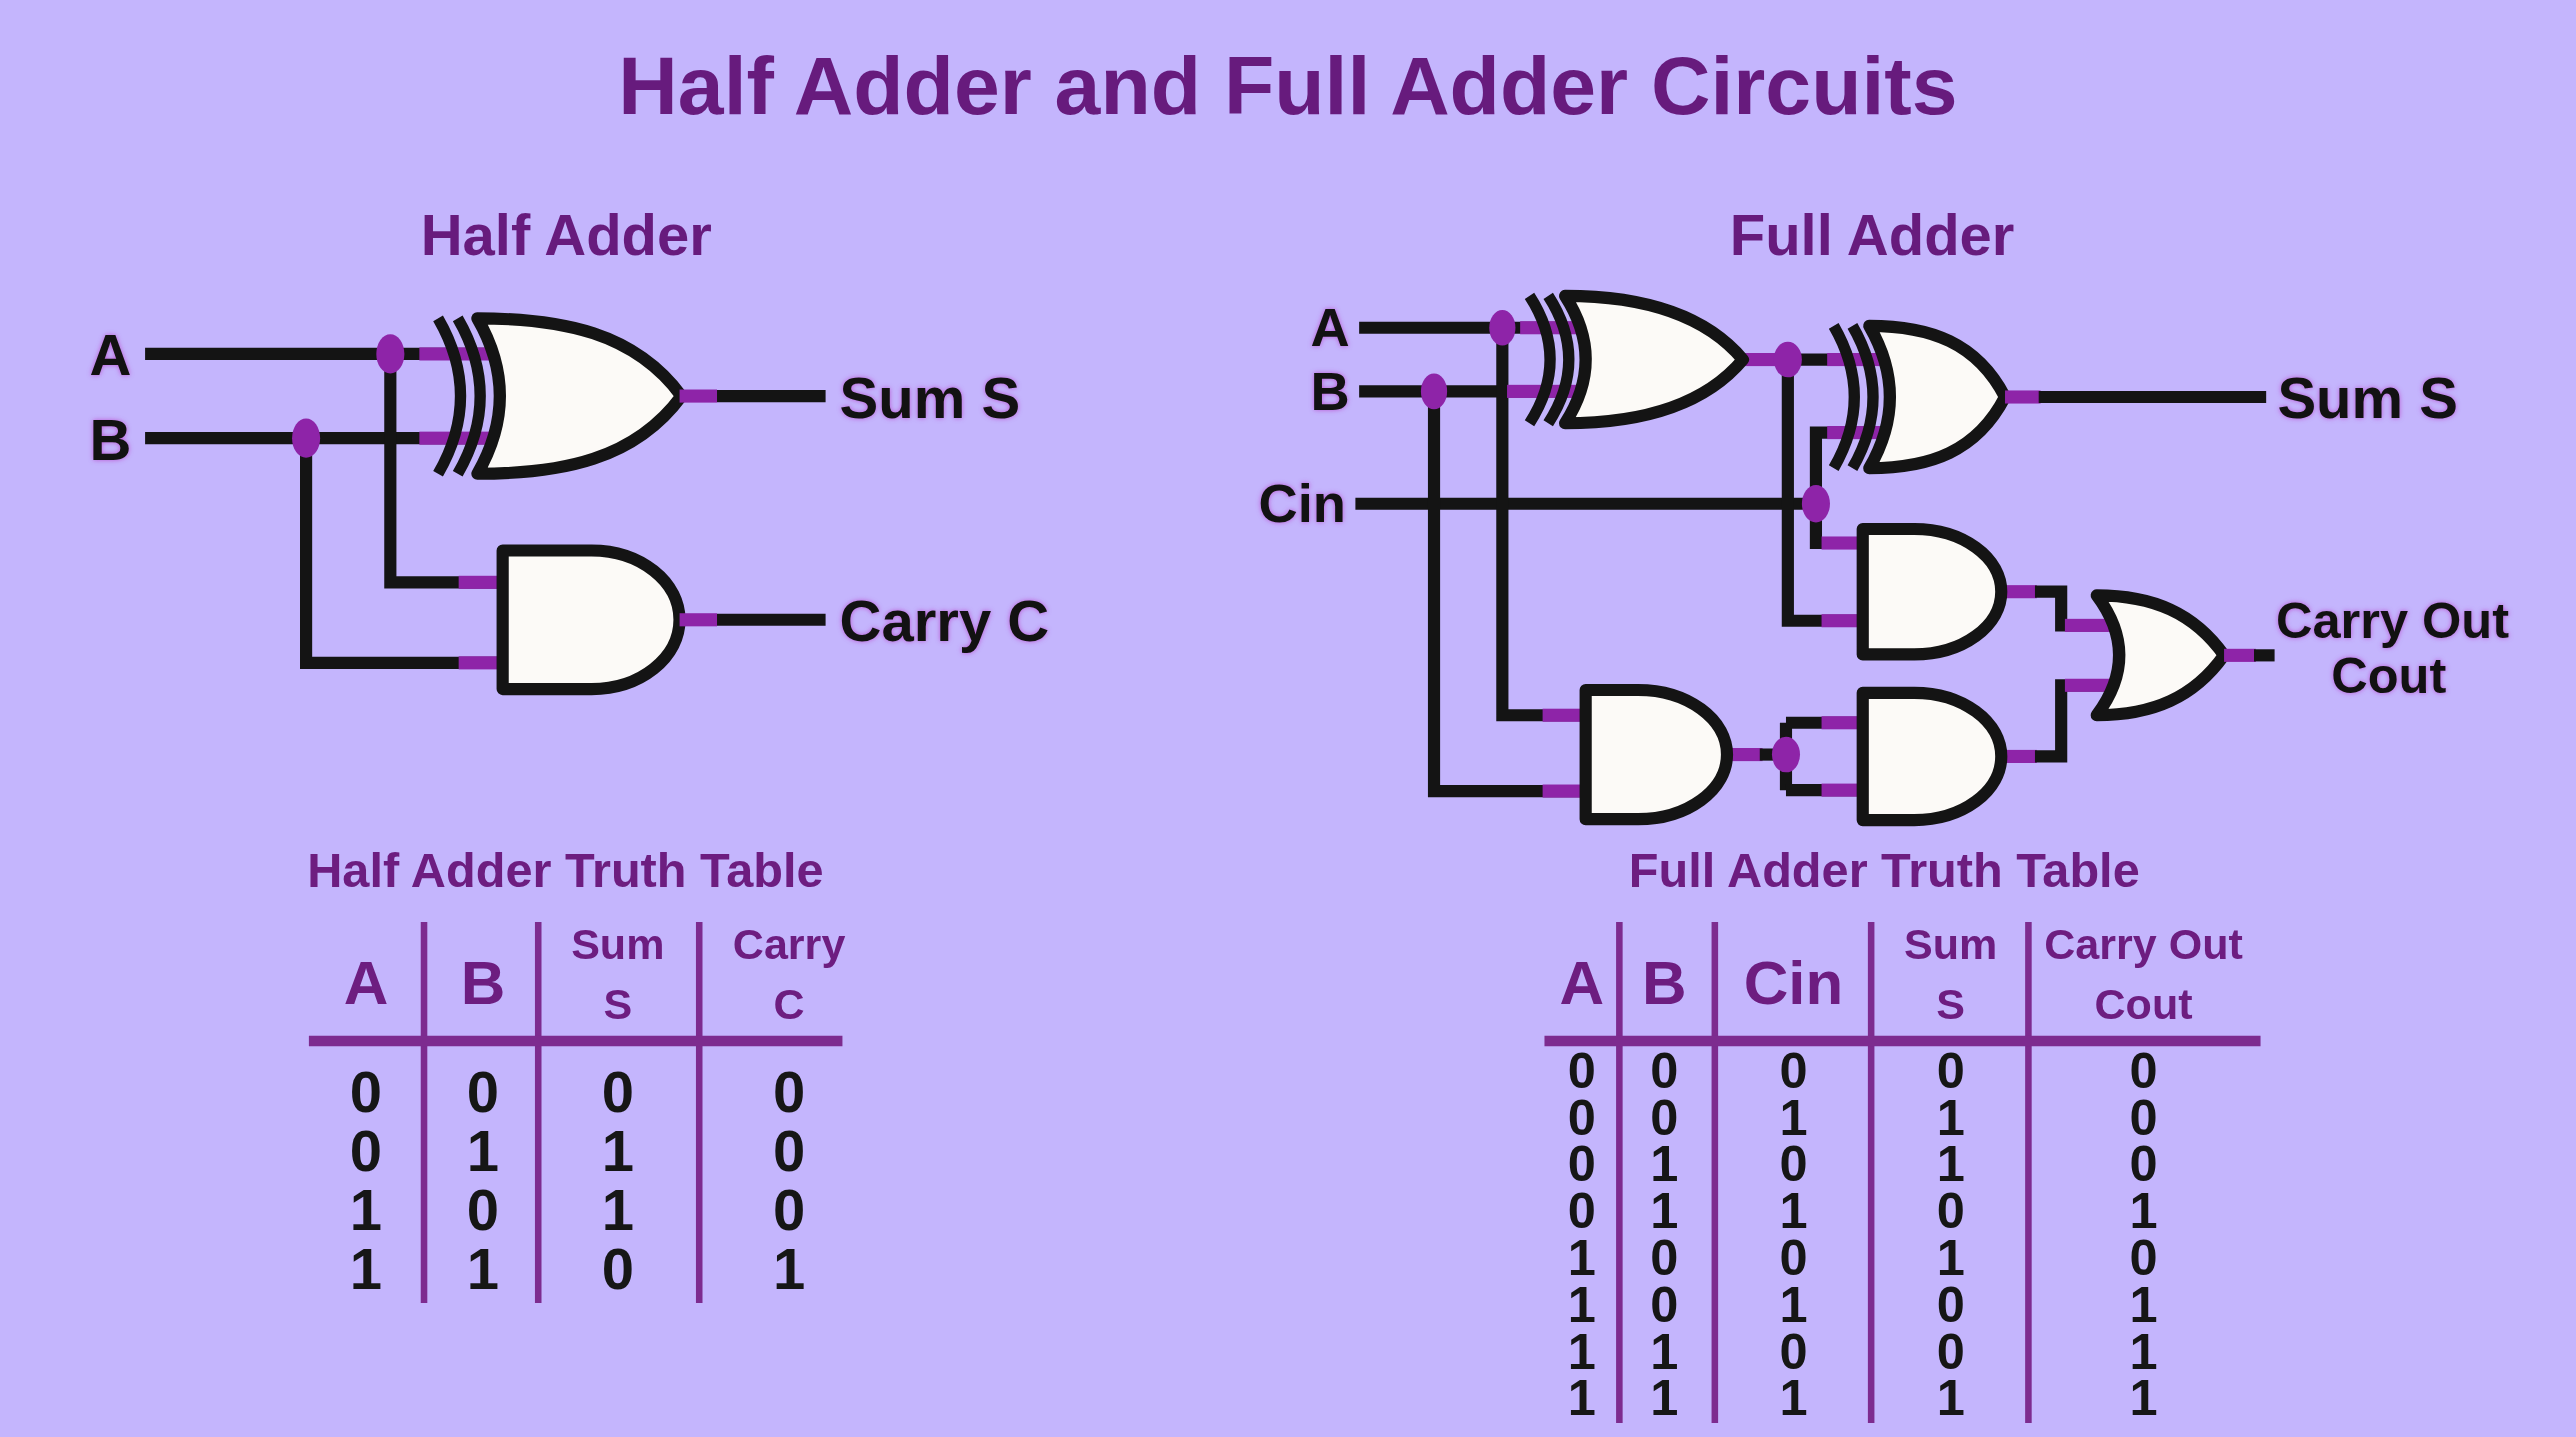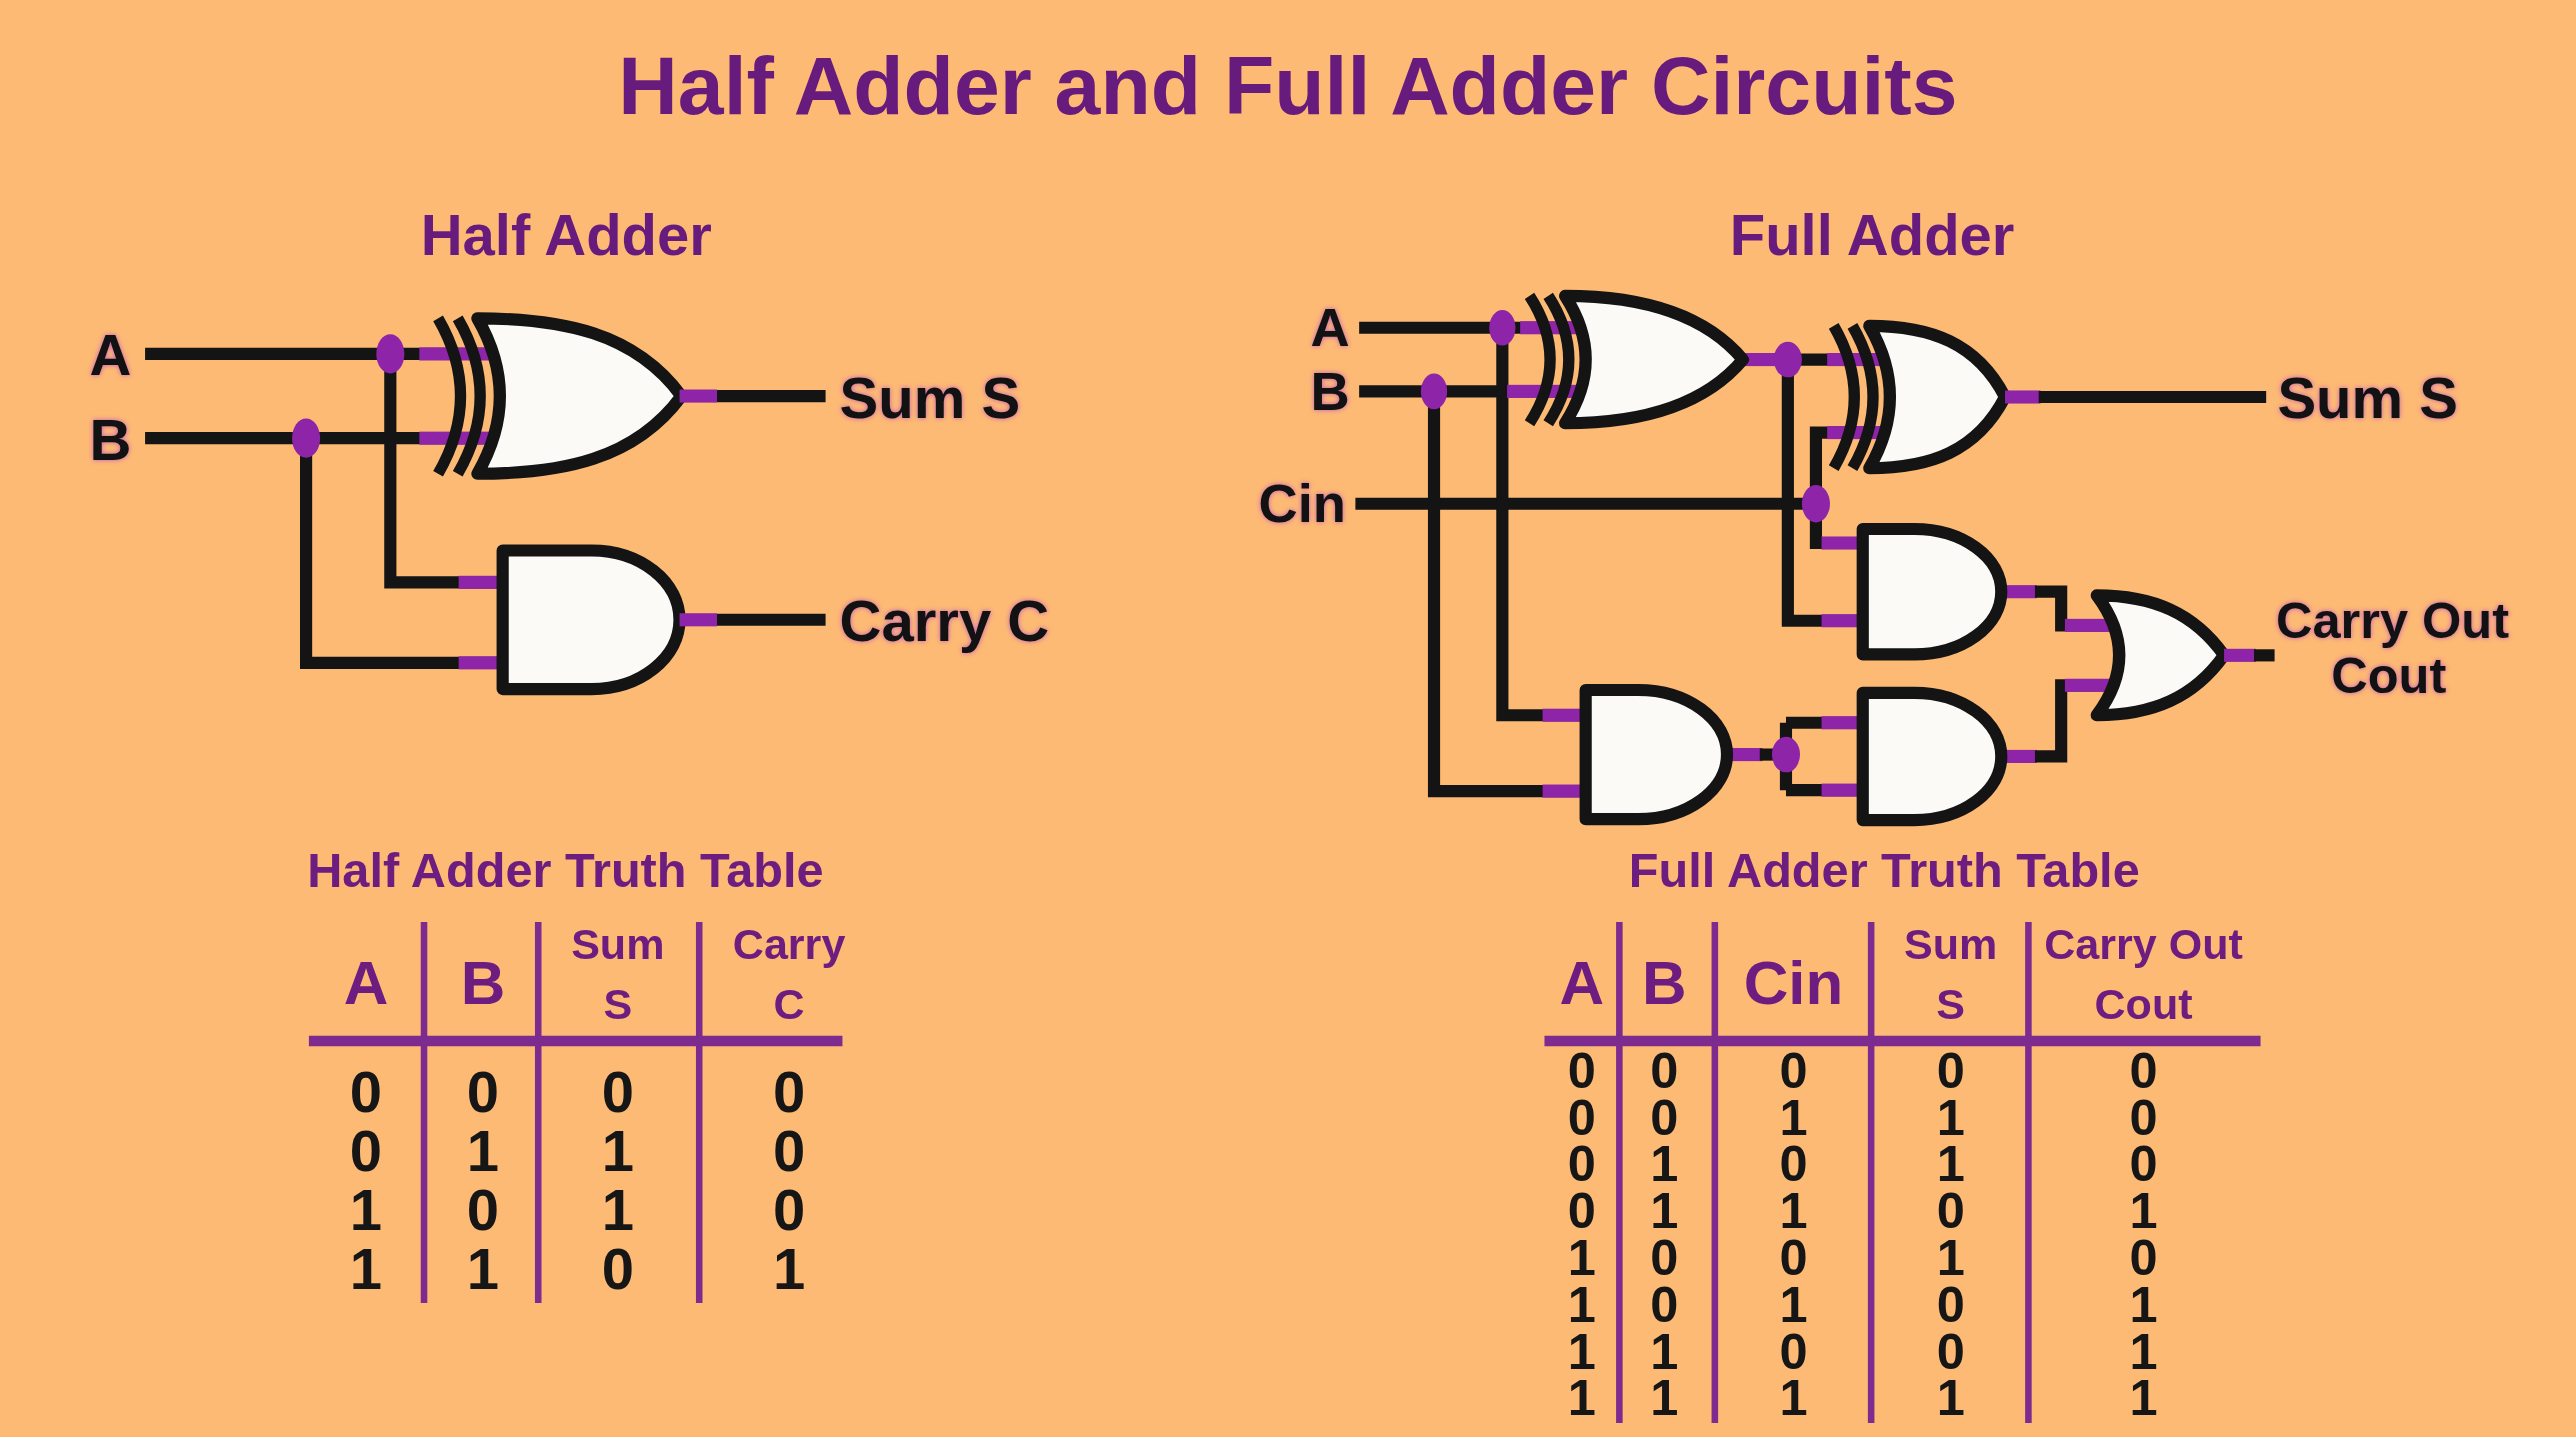--- a/index.html
+++ b/index.html
@@ -1,17 +1,17 @@
 <!DOCTYPE html>
 <html style="font-size:15px"><head>
 <meta charset="utf-8">
 <style>
   html,body{margin:0;padding:0;background:#e8e6e3;}
   .stage{
-    width:2576px;height:1438px;background:#fdba74;
+    width:2576px;height:1438px;background:#c4b5fd;
     position:relative;overflow:hidden;
     font-family:"Liberation Sans",sans-serif;
   }
   svg{display:block}
   
   .t-main   {font:bold 88px "Liberation Sans",sans-serif; fill:#671b7d;}
   .t-sec    {font:bold 62px "Liberation Sans",sans-serif; fill:#671b7d;}
   .t-ttitle {font:bold 52px "Liberation Sans",sans-serif; fill:#6d1d80;}
   .t-io     {font:bold 62px "Liberation Sans",sans-serif; fill:#121212;}
   .t-io-md  {font:bold 58px "Liberation Sans",sans-serif; fill:#121212;}

